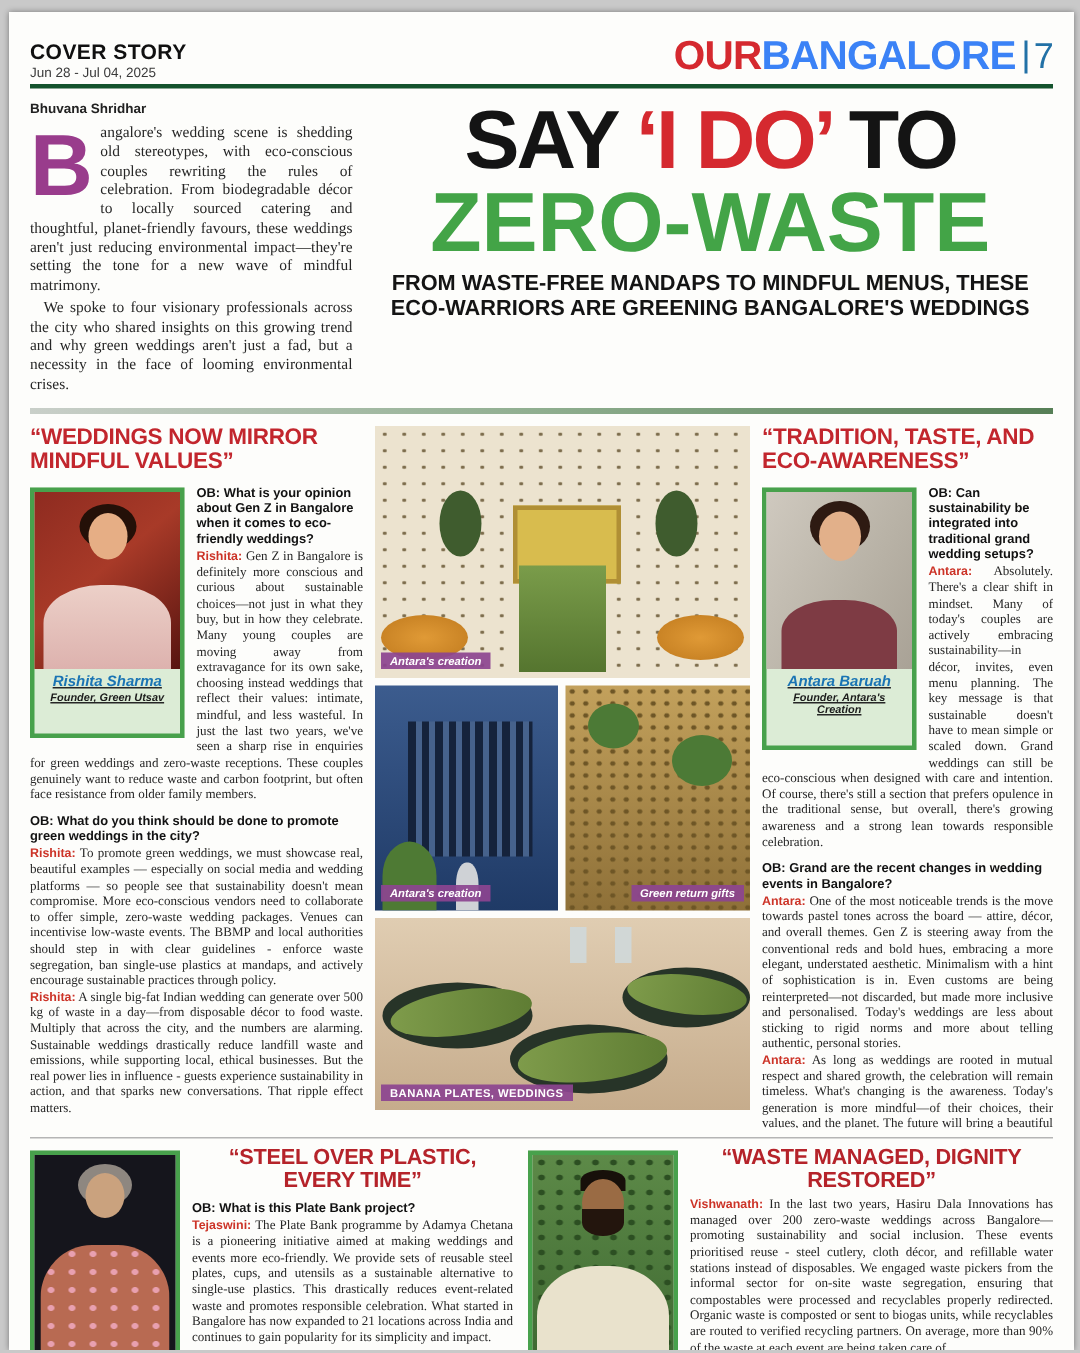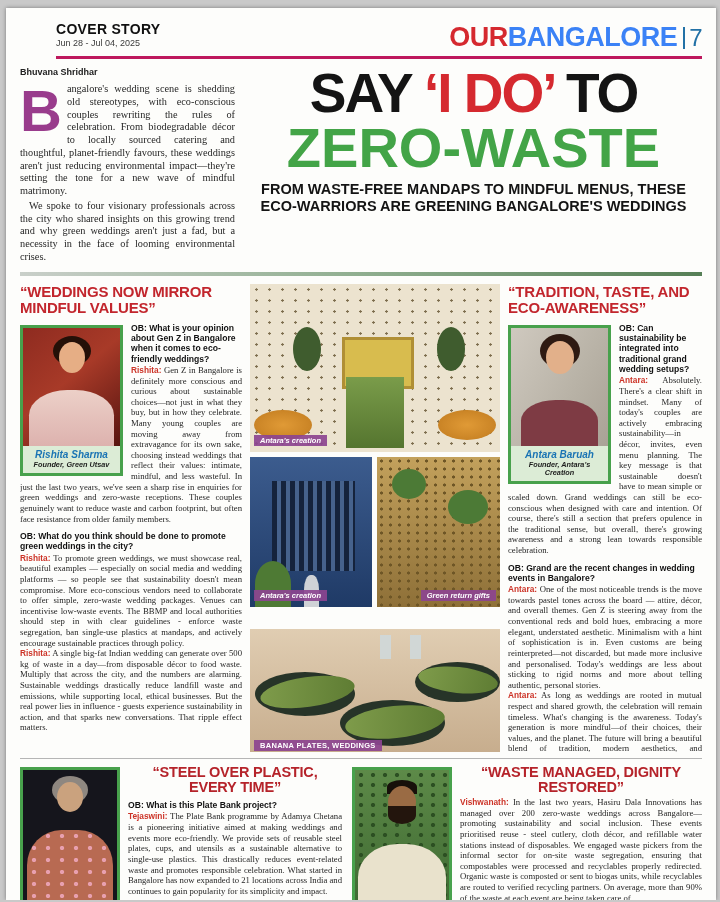--- a/index.html
+++ b/index.html
@@ -1,21 +1,21 @@
 <!DOCTYPE html>
 <html lang="en"><head>
 <meta charset="utf-8">
 <style>
   html,body{margin:0;padding:0;background:#c9c9c9;}
   .page{position:relative;width:710px;height:892px;margin:8px 0 0 6px;background:#fdfdfb;
         font-family:"Liberation Serif",serif;color:#262626;overflow:hidden;
         box-shadow:0 0 4px rgba(0,0,0,.4);padding:0 14px;box-sizing:border-box;}
   
-  .masthead{display:flex;justify-content:space-between;align-items:flex-start;
-            padding-top:14px;border-bottom:3px solid #be185d;padding-bottom:3px;margin-left:36px;}
+  .masthead{display:flex;justify-content:space-between;align-items:flex-end;
+            padding-top:14px;border-bottom:3px solid #14532d;padding-bottom:3px;}
   .kicker-wrap{line-height:1.05;}
   .kicker{font-family:"Liberation Sans",sans-serif;font-weight:bold;font-size:14px;color:#101010;letter-spacing:.3px;}
   .dateline{font-family:"Liberation Sans",sans-serif;font-size:9px;color:#3a3a3a;margin-top:2px;}
   .brand{font-family:"Liberation Sans",sans-serif;font-weight:bold;font-size:27px;letter-spacing:-.5px;display:flex;align-items:center;}
   .brand .our{color:#d5292f;}
   .brand .city{color:#3b82f6;}
   .brand .sep{display:inline-block;width:2px;height:22px;background:#2271a6;margin:0 4px 0 6px;}
   .brand .pnum{color:#2271a6;font-weight:normal;font-size:24px;}
   
   .intro-row{display:flex;margin-top:6px;}
@@ -41,21 +41,21 @@
   .col-right{flex:1;overflow:hidden;padding-left:8px;}
   .sec-title{font-family:"Liberation Sans",sans-serif;font-weight:bold;font-size:15px;line-height:1.1;
              color:#c2262d;margin:0 0 6px;letter-spacing:-.2px;}
   .q{font-family:"Liberation Sans",sans-serif;font-weight:bold;font-size:8.6px;line-height:1.2;
      color:#121212;margin:7px 0 1px;}
   .a{font-size:8.7px;line-height:1.22;margin:0;text-align:justify;}
   .speaker{color:#cc3327;font-weight:bold;font-family:"Liberation Sans",sans-serif;font-size:8.3px;}
   
   .figure{border:3px solid #48a14c;background:#dcecd6;width:103px;box-sizing:border-box;}
   .fig-left{float:left;margin:2px 8px 4px 0;}
-  .figcap{padding:3px 2px 4px;text-align:center;line-height:1.1;}
+  .figcap{padding:3px 2px 20px;text-align:center;line-height:1.1;text-decoration:underline;}
   .figcap .nm{font-family:"Liberation Sans",sans-serif;font-weight:bold;font-style:italic;
               font-size:10px;color:#1a74b4;}
   .figcap .rl{font-family:"Liberation Sans",sans-serif;font-weight:bold;font-style:italic;
               font-size:7.3px;color:#1c1c1c;margin-top:1px;}
   .portrait{position:relative;width:100%;height:118px;overflow:hidden;}
   
   .photo{position:relative;overflow:hidden;}
   .cap-overlay{position:absolute;left:4px;bottom:6px;background:rgba(140,68,144,.92);color:#fff;
                font-family:"Liberation Sans",sans-serif;font-style:italic;font-weight:bold;
                font-size:7.5px;padding:1px 6px;}
@@ -80,21 +80,21 @@
   .ph-decor .plant{position:absolute;left:4%;bottom:0;width:36px;height:46px;
      border-radius:50% 50% 0 0;background:#4e7a34;}
   .ph-decor .statue{position:absolute;left:44%;bottom:0;width:15px;height:32px;
      border-radius:45% 45% 0 0;background:#cfd2d6;}
   .ph-gifts{flex:1;height:150px;background:linear-gradient(#c3a15c,#8e7038);
      background-image:radial-gradient(#6e5626 1.5px,rgba(0,0,0,0) 2px),linear-gradient(#c3a15c,#8e7038);
      background-size:9px 8px,100% 100%;}
   .ph-gifts .p1,.ph-gifts .p2{position:absolute;border-radius:50%;background:#4c7a36;}
   .ph-gifts .p1{left:12%;top:8%;width:34px;height:30px;}
   .ph-gifts .p2{right:10%;top:22%;width:40px;height:34px;}
-  .ph-banana{height:128px;margin-top:22px;background:linear-gradient(#e0cdb2,#c6ac8c);}
+  .ph-banana{height:128px;margin-top:5px;background:linear-gradient(#e0cdb2,#c6ac8c);}
   .ph-banana .plate{position:absolute;border-radius:50%;background:#273428;}
   .ph-banana .plate.a{left:2%;top:34%;width:40%;height:44px;}
   .ph-banana .plate.b{left:36%;top:56%;width:42%;height:46px;}
   .ph-banana .plate.c{right:0;top:26%;width:34%;height:40px;}
   .ph-banana .leaf{position:absolute;border-radius:50%;background:linear-gradient(100deg,#7f9c4b,#5e7c33);}
   .ph-banana .leaf.a{left:4%;top:38%;width:38%;height:30px;transform:rotate(-8deg);}
   .ph-banana .leaf.b{left:38%;top:60%;width:40%;height:32px;transform:rotate(-6deg);}
   .ph-banana .leaf.c{right:1%;top:30%;width:32%;height:26px;transform:rotate(6deg);}
   .ph-banana .glass{position:absolute;top:6px;width:11px;height:24px;background:#cfd9dd;opacity:.85;}
   .ph-banana .glass.g1{left:52%}.ph-banana .glass.g2{left:64%}

